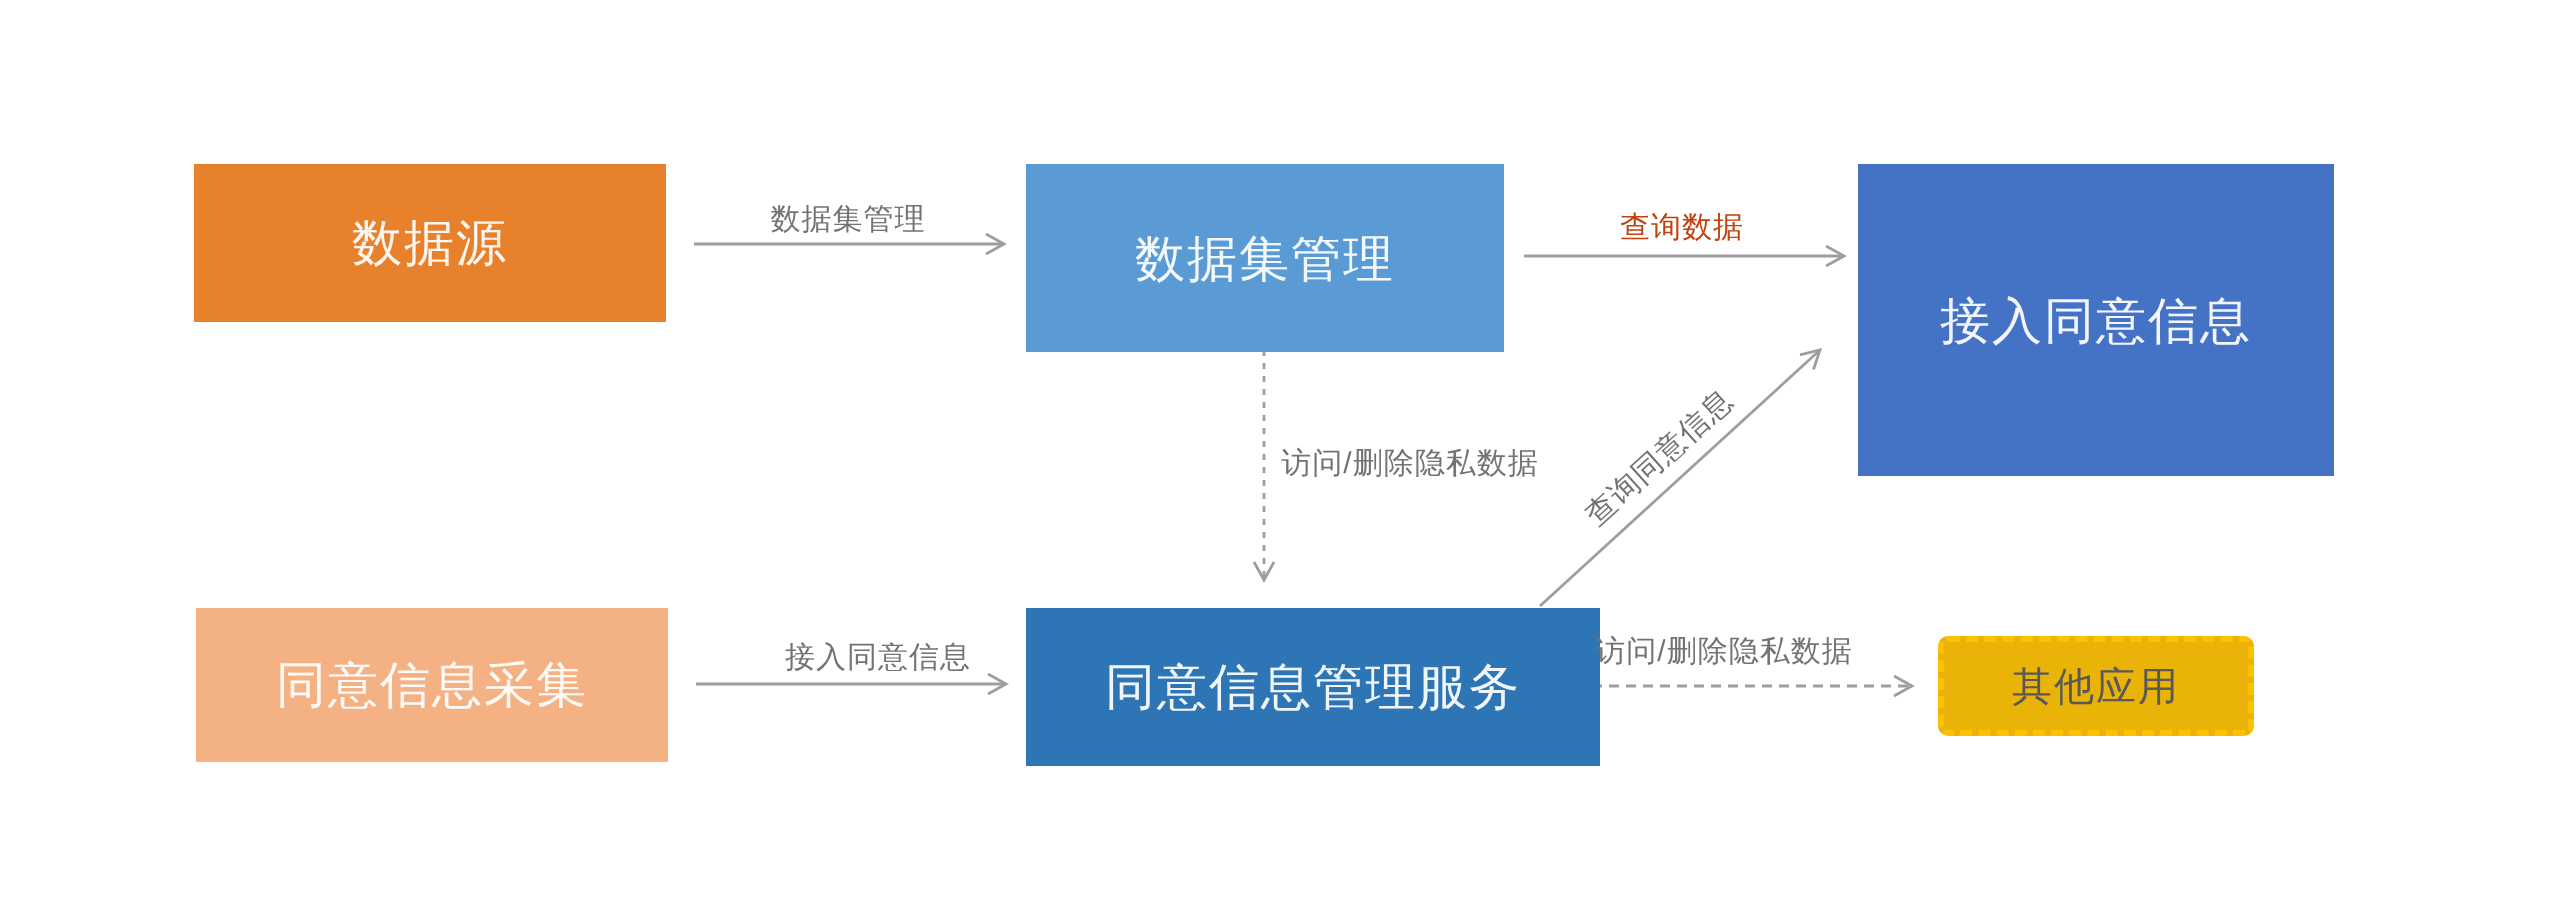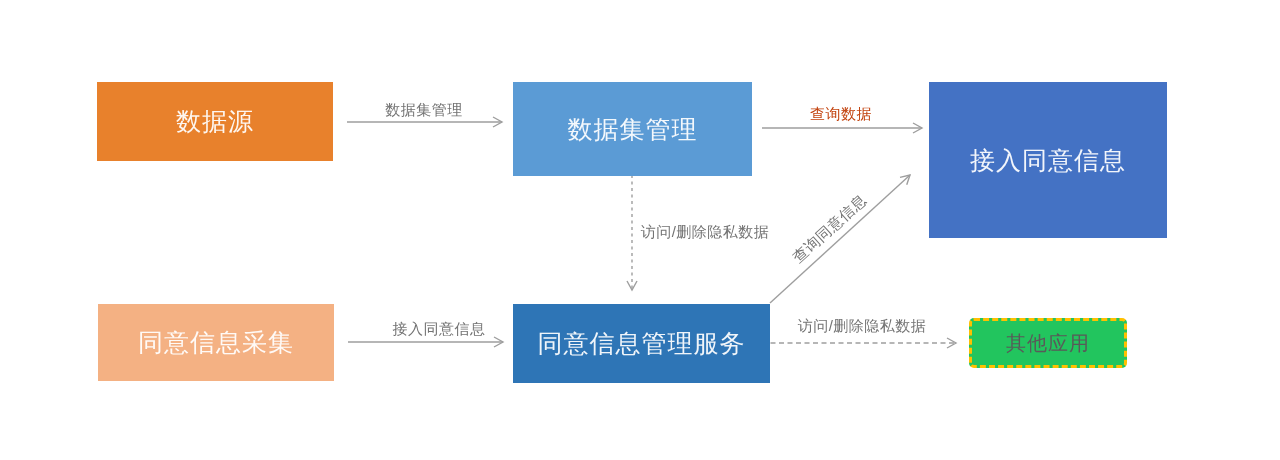--- a/index.html
+++ b/index.html
@@ -88,25 +88,25 @@
   </div>
 
   <div class="node" style="left: 929px; top: 82px; width: 238px; height: 156px; background-color: rgb(68, 114, 196);">
     <span class="node-label" style="color: rgba(255, 255, 255, 0.93);">接入同意信息</span>
   </div>
 
   <div class="node" style="left: 98px; top: 304px; width: 236px; height: 77px; background-color: rgb(244, 177, 131);">
     <span class="node-label" style="color: rgba(255, 255, 255, 0.93);">同意信息采集</span>
   </div>
 
-  <div class="node" style="left: 513px; top: 304px; width: 257px; height: 79px; background-color: rgb(46, 117, 182);">
+  <div class="node" style="left: 513px; top: 304px; width: 287px; height: 79px; background-color: rgb(46, 117, 182);">
     <span class="node-label" style="color: rgba(255, 255, 255, 0.93);">同意信息管理服务</span>
   </div>
 
-  <div class="node dashed-node" style="left: 969px; top: 318px; width: 158px; height: 50px; border-color: rgb(255, 192, 0); background-color: #22c55e;">
+  <div class="node dashed-node" style="left: 969px; top: 318px; width: 158px; height: 50px; border-color: rgb(255, 192, 0); background-color: #eab308;">
     <span class="node-label" style="color: rgb(89, 89, 89);">其他应用</span>
   </div>
 
   <div class="edge-label" style="left: 424px; top: 110px; color: rgb(115, 115, 115);">数据集管理</div>
 
   <div class="edge-label" style="left: 841px; top: 114px; color: #c2410c;">查询数据</div>
 
   <div class="edge-label" style="left: 705px; top: 232px; color: rgb(115, 115, 115);">访问/删除隐私数据</div>
 
   <div class="edge-label rotated" style="left: 830px; top: 229px; color: rgb(115, 115, 115);">查询同意信息</div>

